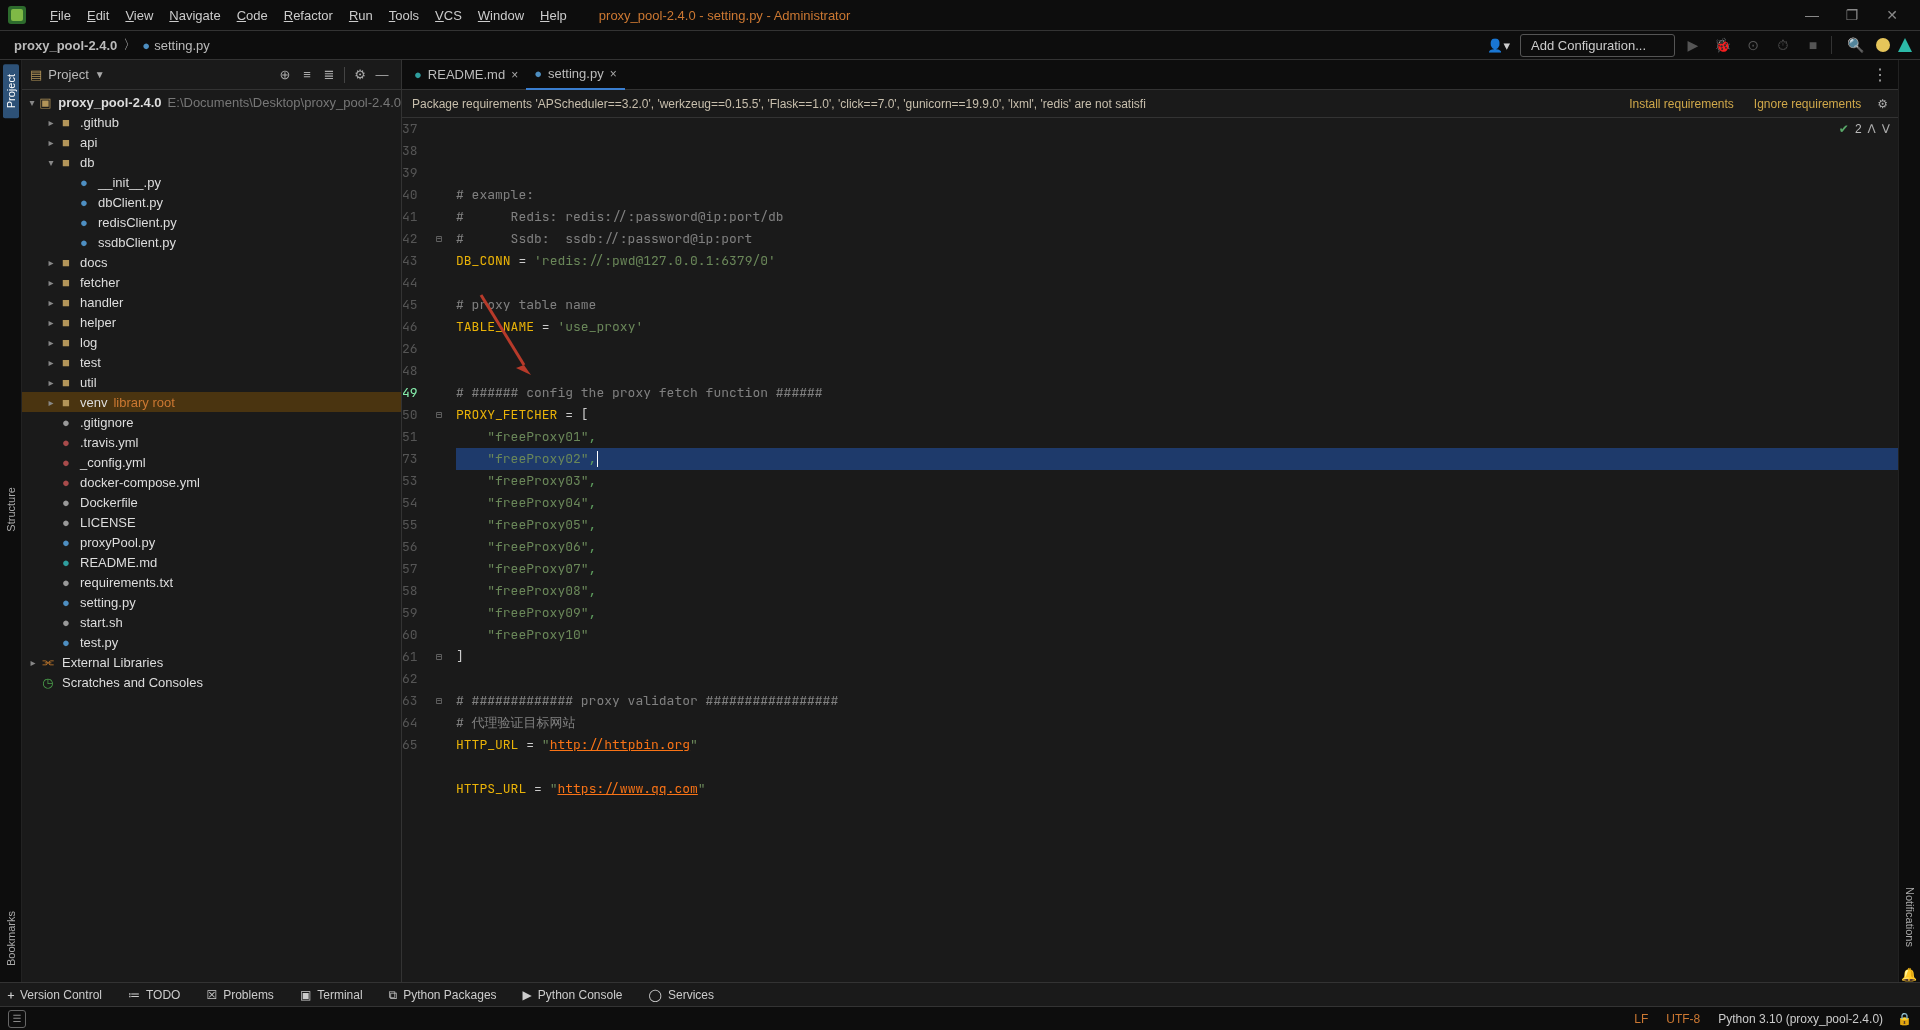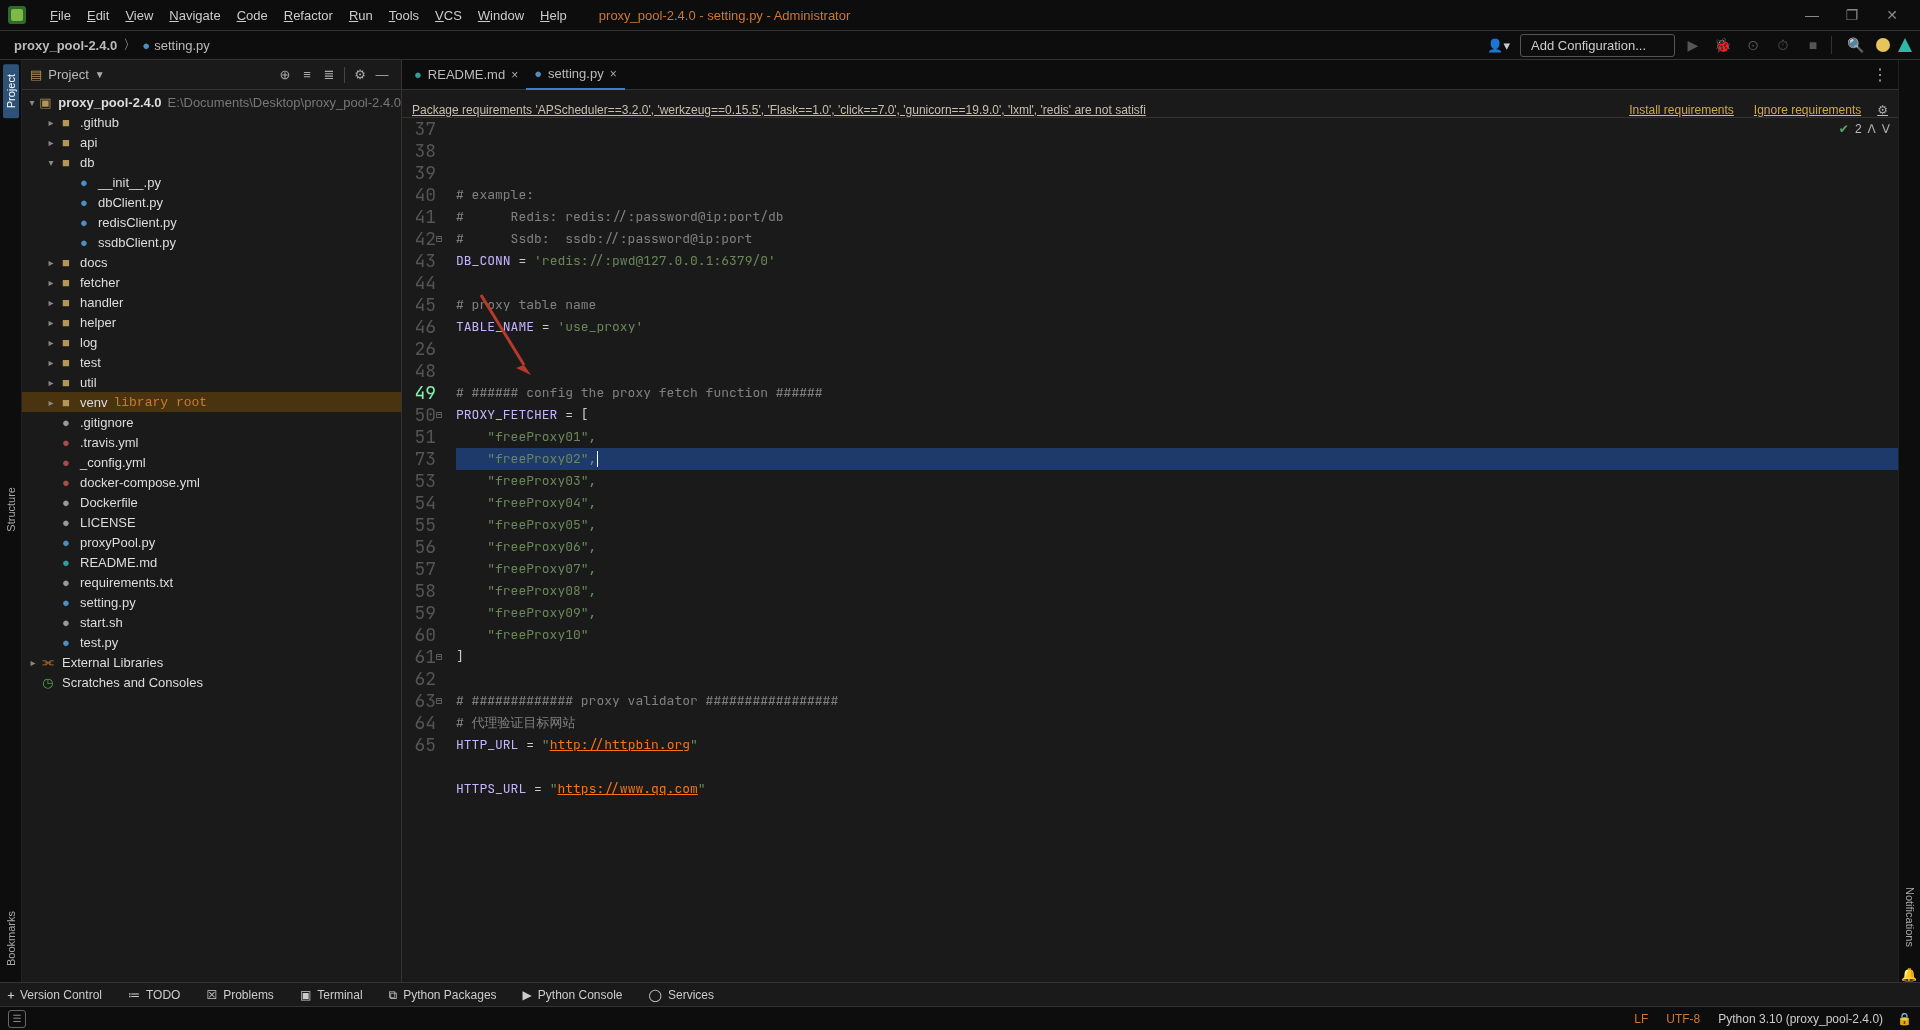--- a/index.html
+++ b/index.html
@@ -50,47 +50,47 @@
 .project-header .label { display:flex; align-items:center; gap:6px; }
 .project-header .spacer { flex:1; }
 .project-header .tbtn { width:22px; text-align:center; color:#aaa; font-size:13px; cursor:pointer; }
 .tree { flex:1; overflow:auto; padding: 2px 0; }
 .node { display:flex; align-items:center; height:20px; padding-left: 4px; white-space:nowrap; cursor:pointer; }
 .node .arrow { width:14px; text-align:center; color:#888; font-size:10px; }
 .node .icon { width:16px; text-align:center; margin-right:6px; }
 .node .name { color:#ddd; }
 .node .path { color:#777; margin-left:6px; }
 .node.sel { background:#4a3410; }
-.library { color:#cc7832; margin-left:6px;font-family:Liberation Mono, monospace; }
+.library { color:#cc7832; margin-left:6px; }
 .folder-icon { color:#b39559; }
 .py-icon { color:#4d8ec1; }
 .md-icon { color:#2f9e9e; }
 .yml-icon { color:#a84b4b; }
 .txt-icon { color:#999; }
 
 .editor-area { flex:1; display:flex; flex-direction:column; min-width:0; }
 .tabs { display:flex; align-items:center; height:30px; background:#0d0d0d; border-bottom:1px solid #333; padding-left:4px; }
 .tab { display:flex; align-items:center; padding:0 8px; height:30px; gap:6px; cursor:pointer; }
 .tab.active { border-bottom:2px solid #3a7ecf; }
 .tab .close { color:#aaa; font-size:12px; }
 .tabs .spacer { flex:1; }
 .tabs .more { padding:0 10px; color:#aaa; font-size:16px; }
-.banner { display:flex; align-items:flex-end; height:28px; padding:0 10px; background:#1a1a1a; border-bottom:1px solid #333; color:#c8bfad; font-size:12px;text-decoration:underline; }
+.banner { display:flex; align-items:center; height:28px; padding:0 10px; background:#1a1a1a; border-bottom:1px solid #333; color:#c8bfad; font-size:12px; }
 .banner .spacer { flex:1; }
 .banner .action { color:#d0a84a; margin-left:20px; cursor:pointer; }
 .banner .gear { margin-left:16px; color:#aaa; }
 .code-wrap { flex:1; display:flex; position:relative; min-height:0; }
 .code-inner { flex:1; display:flex; overflow:auto; position:relative; }
-.gutter { width:44px; text-align:right; padding:0 10px 0 0; color:#555; font-family: "JetBrains Mono","Consolas",monospace; font-size:18px; line-height:22px; background:#1a1a1a; }
+.gutter { width:44px; text-align:left; padding:0 10px 0 0; color:#555; font-family: "JetBrains Mono","Consolas",monospace; font-size:13px; line-height:22px; background:#1a1a1a; }
 .gutter .cur { color:#86efac; }
 .code { flex:1; font-family:"JetBrains Mono","Consolas",monospace; font-size:13px; line-height:22px; white-space:pre; padding-left:10px; background:#1a1a1a; position:relative; }
 .line { height:22px; }
 .line.hl { background:#1e3a6b; }
 .c-comm { color:#808080; }
-.c-var  { color:#c4b5fd; }
+.c-var  { color:#eab308; }
 .c-str  { color:#6a8759; }
 .c-op   { color:#5e9e5e; }
 .c-punc { color:#cccccc; }
 .c-link { color:#f97316; text-decoration: underline; }
 .fold { position:absolute; left:-10px; color:#777; font-size:10px; }
 .caret { display:inline-block; width:1px; height:16px; background:#fff; vertical-align:middle; margin-left:1px; }
 .arrow-annot { position:absolute; top:172px; left:30px; width:60px; height:90px; pointer-events:none; }
 .chk-bar { position:absolute; top:4px; right:8px; display:flex; gap:6px; align-items:center; font-size:12px; }
 .chk-bar .check { color:#59a869; }
 .rightstrip { width:22px; background:#0d0d0d; display:flex; flex-direction:column; align-items:center; border-left:1px solid #222; }

